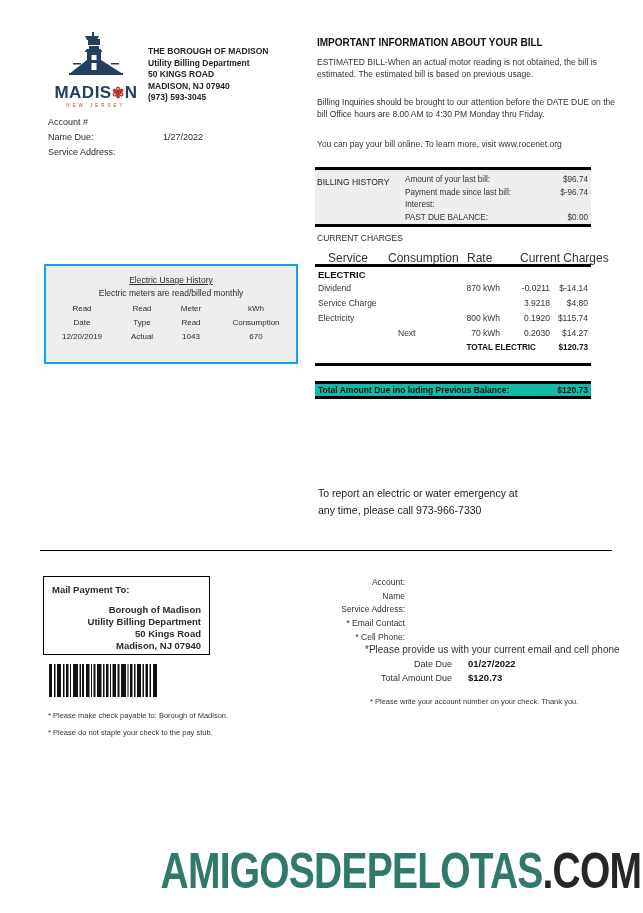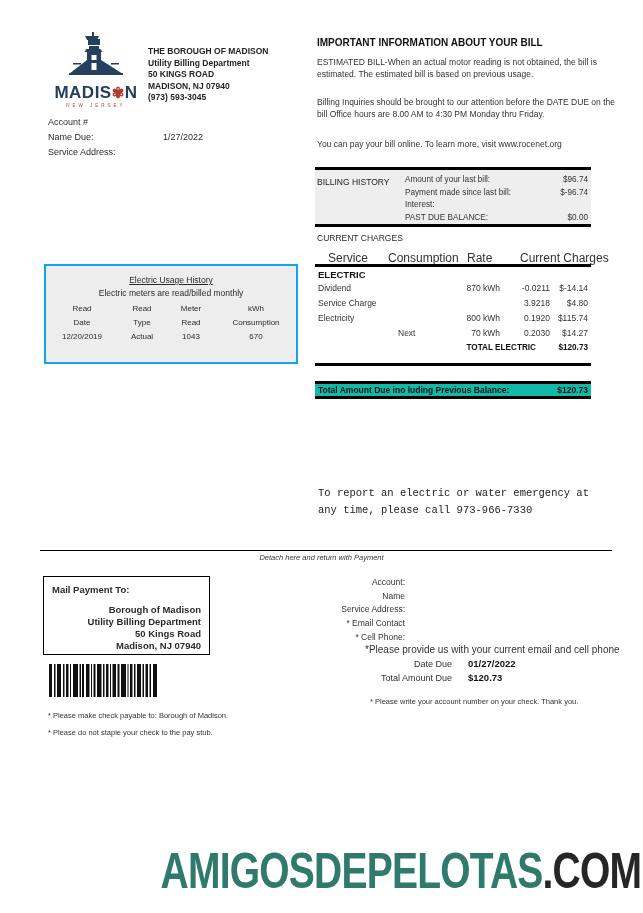--- a/index.html
+++ b/index.html
@@ -54,21 +54,21 @@
   .gray-total span { position:absolute; top:1px; }
 
   
   .uh-box { left:44px; top:264px; width:254px; height:100px; background:#ededed; border:2px solid #0ea5e9; text-align:center; }
   .uh-title { margin-top:9px; font-size:8.5px; text-decoration:underline; }
   .uh-sub { margin-top:3px; font-size:8.5px; }
   .uh-table { width:100%; margin-top:3px; border-collapse:collapse; }
   .uh-table td { font-size:8px; height:14.2px; text-align:center; padding:0; color:#2b2b2b; }
   .uh-c1 { width:72px; } .uh-c2 { width:48px; } .uh-c3 { width:50px; } .uh-c4 { width:80px; }
 
-  .emergency { left:318px; top:485px; font-size:10.5px; line-height:16.5px; color:#222;font-family:Liberation Mono, monospace; }
+  .emergency { left:318px; top:485px; font-size:10.5px; line-height:16.5px; color:#222; }
 
   .detach-line { left:40px; top:550px; width:572px; border-top:1.5px solid #000; }
   .detach-text { left:0; top:553px; width:643px; text-align:center; font-size:7.5px; font-style:italic; color:#333; }
 
   
   .mail-box { left:43px; top:576px; width:167px; height:79px; border:1.6px solid #000; padding:7px 8px; }
   .mail-title { font-size:9.5px; font-weight:bold; }
   .mail-lines { margin-top:9px; font-size:9.5px; font-weight:bold; line-height:12px;text-align:right; }
 
   .barcode { left:49px; top:664px; width:108px; height:33px; }
@@ -237,21 +237,20 @@
     </tbody>
       </table>
   </div>
 
   <div class="abs emergency">
     <div>To report an electric or water emergency at</div>
     <div>any time, please call 973-966-7330</div>
   </div>
 
   <div class="abs detach-line"></div>
-  <div class="abs detach-text">Detach here and return with Payment</div>
 
   <div class="abs mail-box">
     <div class="mail-title">Mail Payment To:</div>
     <div class="mail-lines">
       <div>Borough of Madison</div>
       <div>Utility Billing Department</div>
       <div>50 Kings Road</div>
       <div>Madison, NJ 07940</div>
     </div>
   </div>

